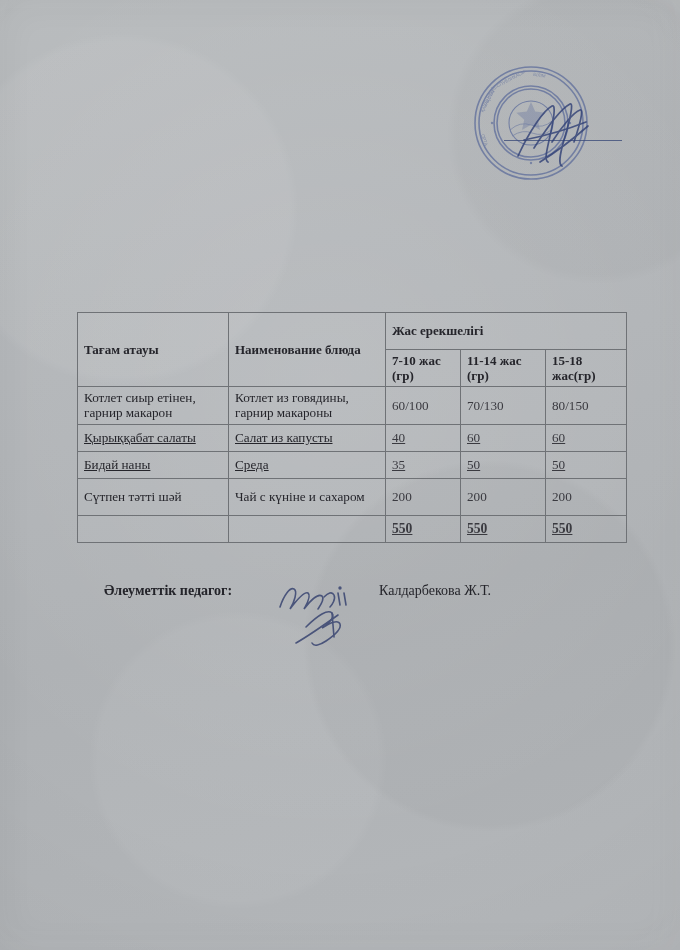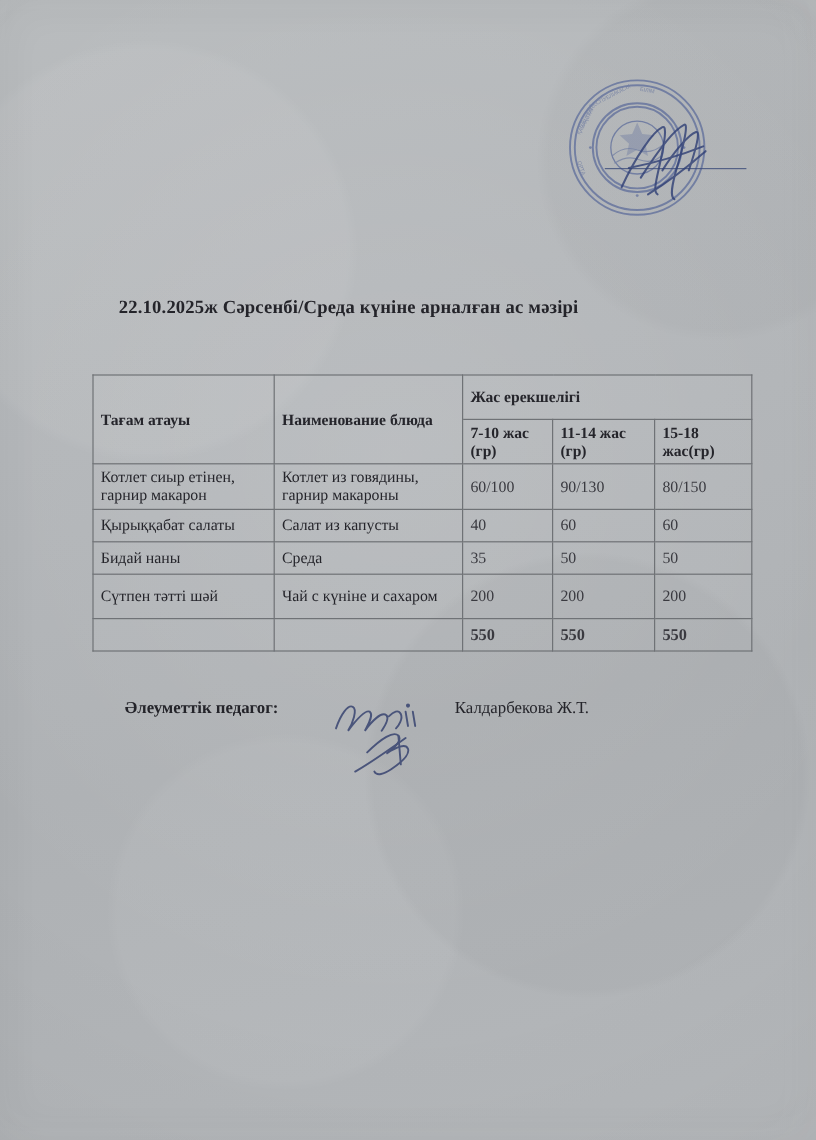--- a/index.html
+++ b/index.html
@@ -133,21 +133,21 @@
   .th-span { text-align: center; }
   .th-age  { text-align: center; font-size: 12.4px; line-height: 1.14; }
   .num { text-align: center; font-size: 13px; color: #3a3a40; }
   .total-row td { font-weight: bold; font-size: 13.6px; }
   .col-kz { width: 151px; }
   .col-ru { width: 157px; }
   .col-a  { width: 75px; }
   .col-b  { width: 85px; }
   .col-c  { width: 81px; }
   .r-tall td { height: 30px; }
-  .r-short td { height: 20px; }
+  .r-short td { height: 20px; text-decoration: underline; }
   .hdr-main td, .hdr-main th { height: 30px; }
 
   
   .sig-block {
     position: absolute;
     left: 104px;
     top: 583px;
     width: 460px;
     z-index: 4;
   }
@@ -224,21 +224,20 @@
   <svg class="director-sign" viewBox="0 0 130 80">
     <g fill="none" stroke="#2f3f75" stroke-width="1.7" stroke-linecap="round">
       <path d="M18 60 C 30 34, 44 14, 52 10 C 56 8, 54 22, 50 40 C 47 54, 44 64, 48 66"></path>
       <path d="M34 52 C 48 30, 62 12, 70 8 C 74 6, 70 24, 64 44 C 60 58, 58 68, 62 70"></path>
       <path d="M52 46 C 62 30, 74 16, 80 14 C 84 13, 80 28, 74 46"></path>
       <path d="M24 44 C 44 40, 66 34, 86 26"></path>
       <path d="M40 66 C 56 56, 72 44, 88 30"></path>
     </g>
   </svg>
 
-  <div class="doc-title">22.10.2025ж Сәрсенбі/Среда  күніне арналған ас мәзірі</div>
 
   <table class="menu-table">
     <colgroup>
       <col class="col-kz">
         <col class="col-ru">
         <col class="col-a">
         <col class="col-b">
         <col class="col-c">
     </colgroup>
     <thead>
@@ -260,21 +259,21 @@
           <span>15-18</span><br>
           <span>жас(гр)</span>
         </th>
       </tr>
     </thead>
     <tbody>
       <tr class="r-tall">
         <td>Котлет сиыр етінен, гарнир макарон</td>
         <td>Котлет из говядины, гарнир макароны</td>
         <td class="num">60/100</td>
-        <td class="num">90/130</td>
+        <td class="num">70/130</td>
         <td class="num">80/150</td>
       </tr>
       <tr class="r-short">
         <td>Қырыққабат салаты</td>
         <td>Салат из капусты</td>
         <td class="num">40</td>
         <td class="num">60</td>
         <td class="num">60</td>
       </tr>
       <tr class="r-short">

